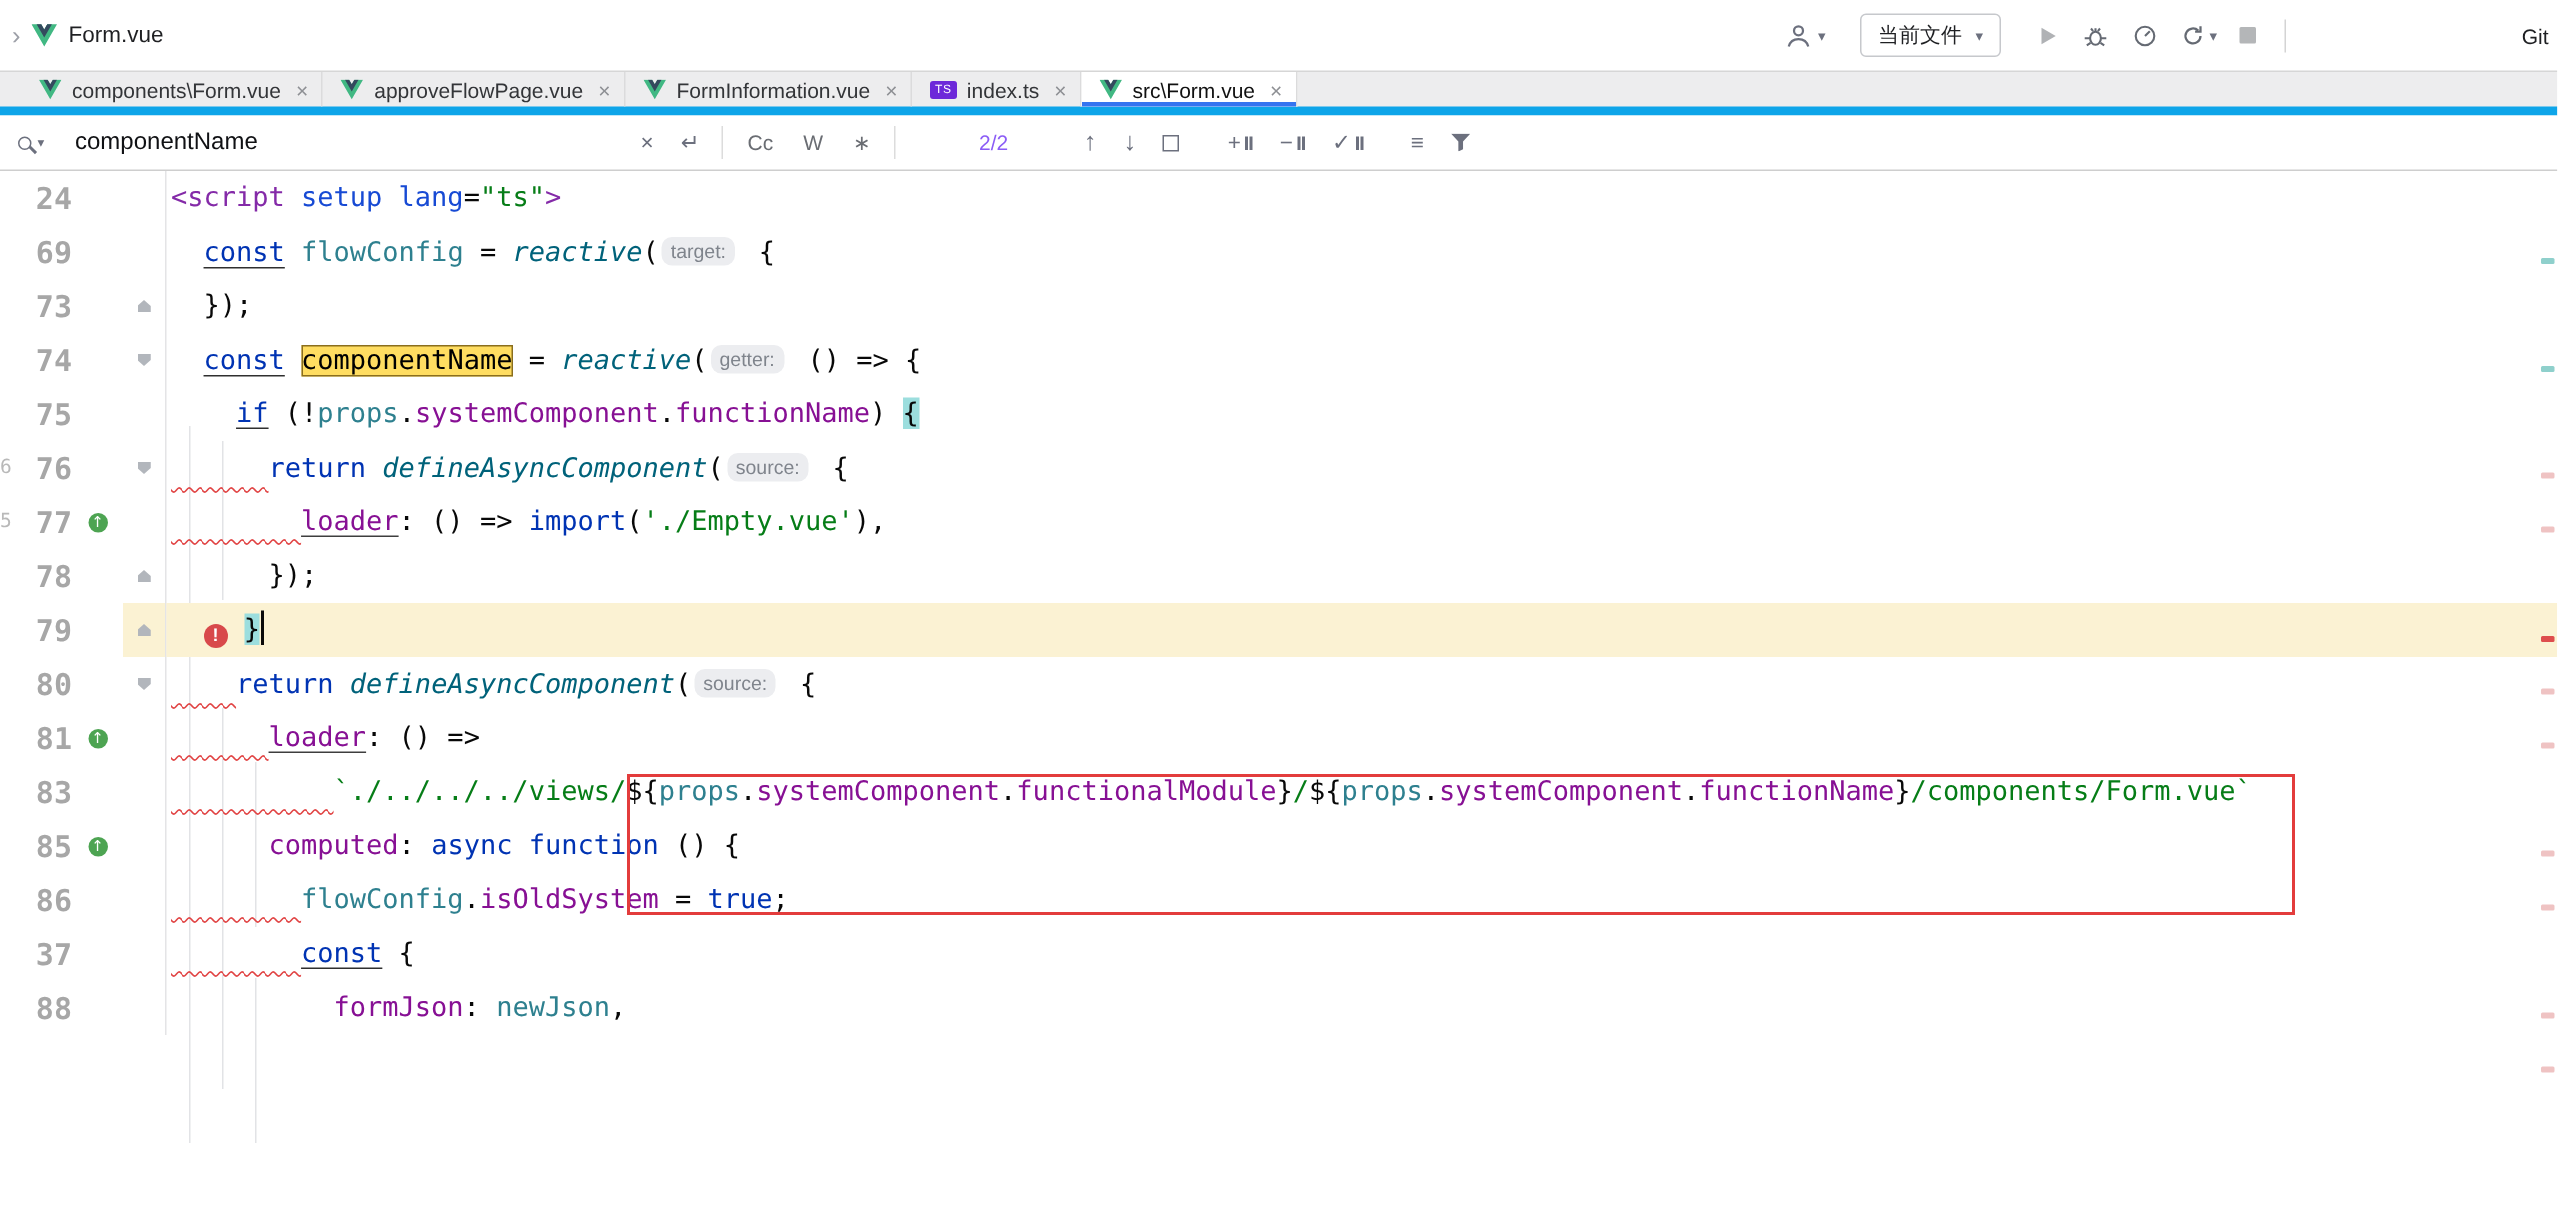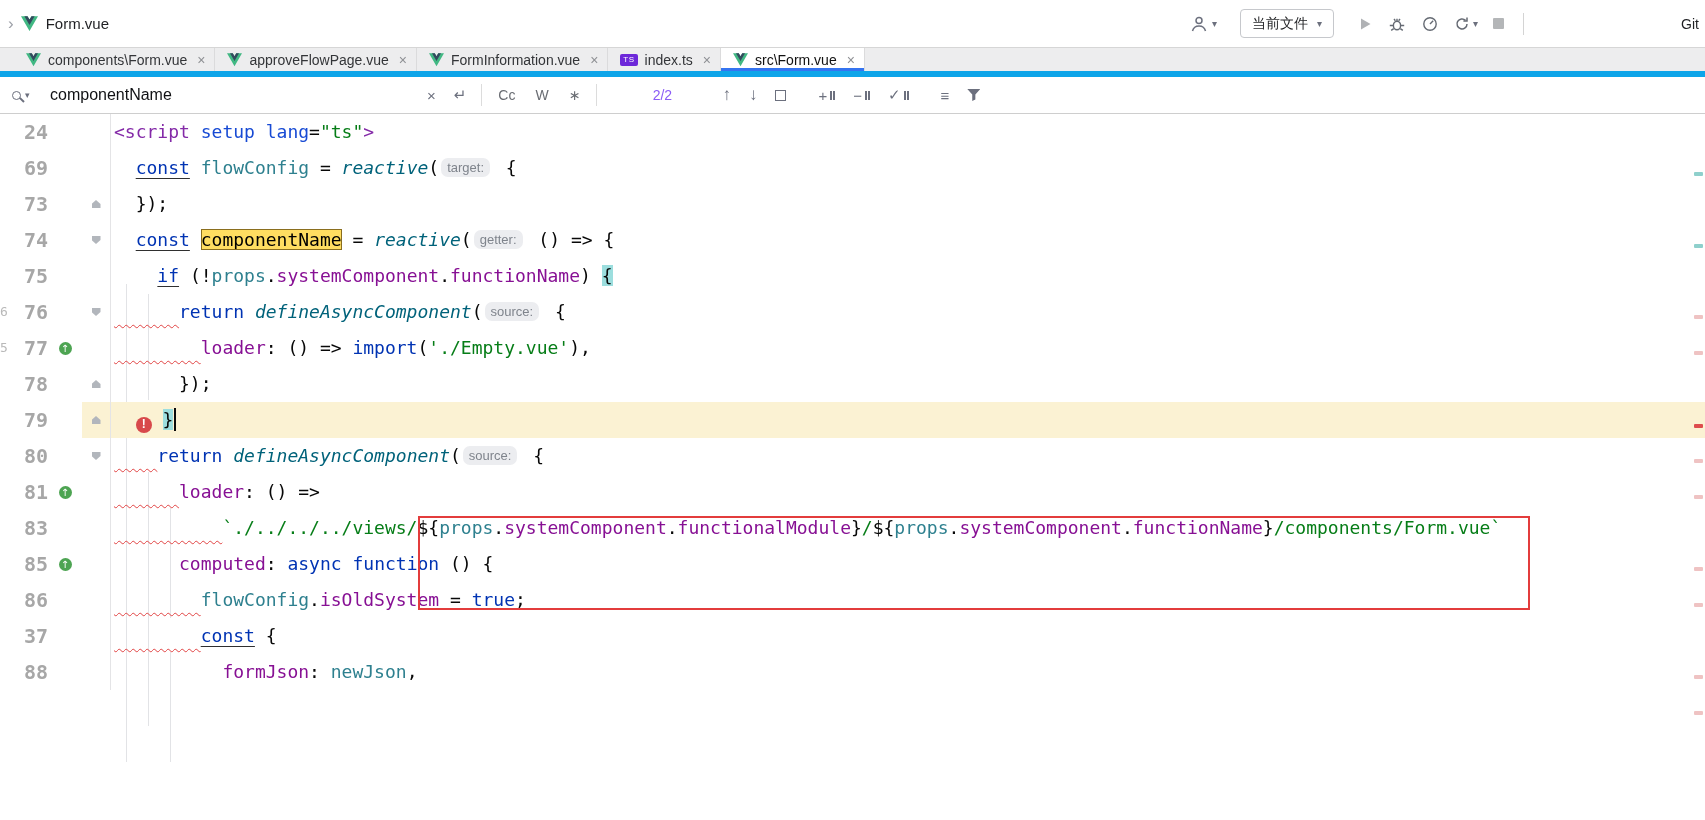--- a/index.html
+++ b/index.html
@@ -79,21 +79,21 @@
   .fm { width:9px; height:8px; background:#B2B6BC; }
   .fm-start { clip-path:polygon(0 0,100% 0,100% 50%,50% 100%,0 50%); }
   .fm-end { clip-path:polygon(50% 0,100% 50%,100% 100%,0 100%,0 50%); }
 
   .tk-pl { color:#080808; }
   .tk-kw, .tk-kwu { color:#0033B3;text-align:right; }
   .tk-kwu { text-decoration:underline; text-decoration-color:#2F2F2F;
     text-underline-offset:4px; text-decoration-thickness:1px; }
   .tk-var { color:#2E808F; }
   .tk-prop, .tk-propu { color:#871094; }
-  .tk-propu { text-decoration-color:#3E3E3E;
+  .tk-propu { text-decoration:underline; text-decoration-color:#3E3E3E;
     text-underline-offset:4px; text-decoration-thickness:1px; }
   .tk-fn { color:#00627A; font-style:italic; }
   .tk-str { color:#067D17; }
   .tk-tag { color:#842AA8; }
   .tk-attr { color:#174AD4; }
   .tk-hint { font-family:"Liberation Sans",sans-serif; font-size:13px; background:#ECEDF0;
     color:#7F848C; border-radius:7px; padding:2px 6px; margin:0 5px 0 2px; vertical-align:2px; }
   .tk-search { background:#FFDD61; outline:1.5px solid #8A6E1E; outline-offset:-1px; color:#000; }
   .tk-brace { background:#9CDEDE; }
   .tk-sq { color:#080808; text-decoration:underline wavy #E14444; text-underline-offset:6px;

